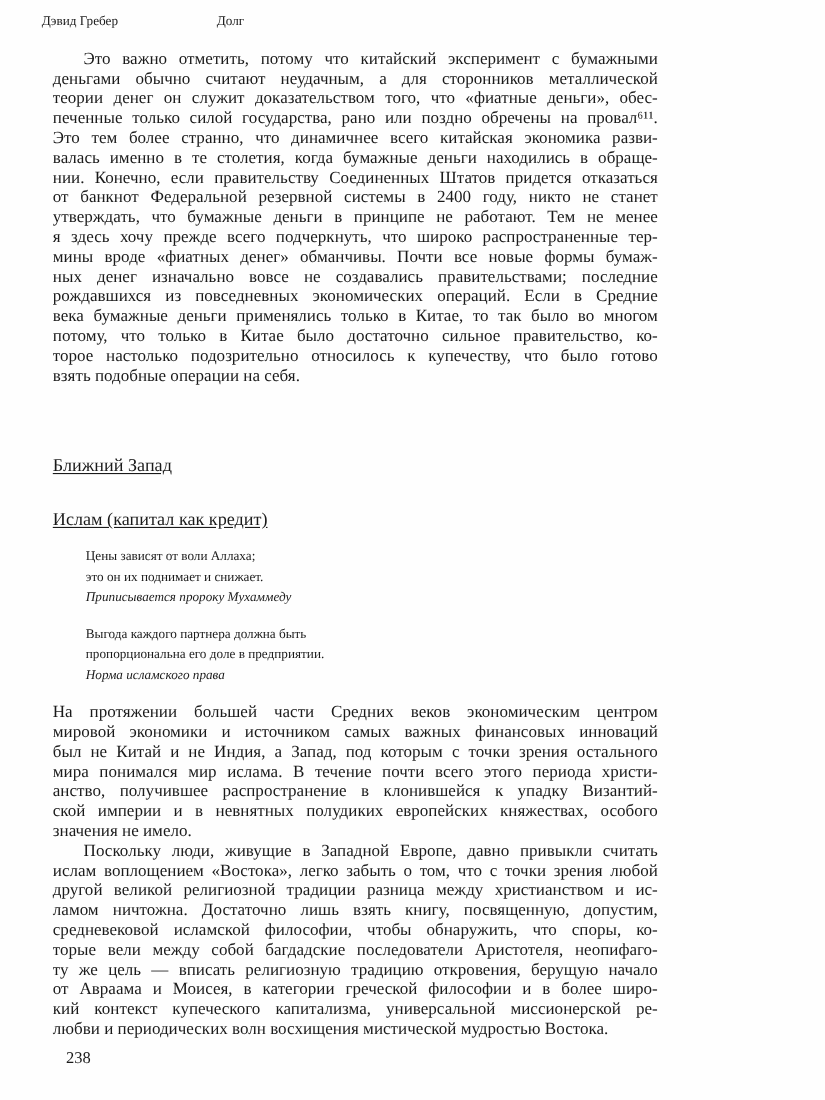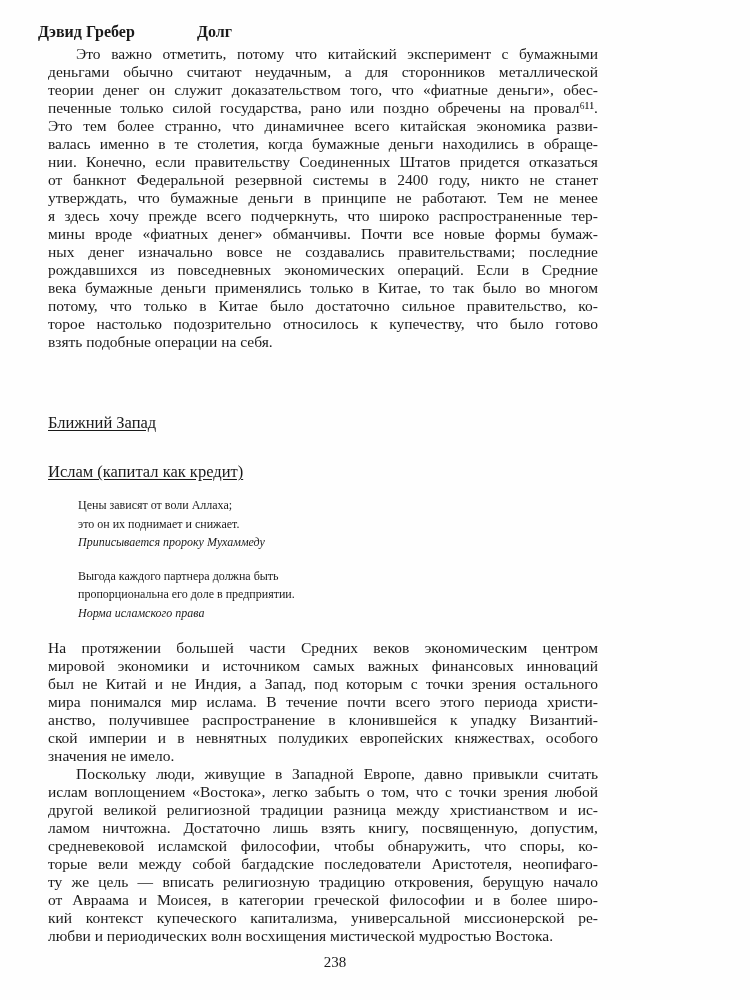--- a/index.html
+++ b/index.html
@@ -12,25 +12,24 @@
     width: 750px;
     height: 1000px;
     background: #fefefe;
     color: #1a1a1a;
     font-family: "Liberation Serif", "DejaVu Serif", serif;
     overflow: hidden;
   }
   .running-head {
     position: absolute;
     left: 38px;
-    top: 25px;
-    font-size: 16px;
+    top: 12px;
+    font-size: 12px;
     line-height: 14px;
     white-space: nowrap;
-    font-weight: bold;
   }
   .running-head .author {
     display: inline-block;
     width: 159px;
   }
   .text-block {
     position: absolute;
     left: 48px;
     top: 45px;
     width: 550px;
@@ -72,21 +71,20 @@
     height: 18.5px;
     font-style: italic;
     white-space: nowrap;
   }
   .spacer { width: 100%; }
   .folio {
     position: absolute;
     left: 60px;
     top: 954px;
     width: 550px;
-    text-align: center;
     font-size: 15px;
   }
 </style>
 </head>
 <body>
 
 <div class="page">
 
   <div class="running-head">
     <span class="author">Дэвид Гребер</span><span class="title">Долг</span>

